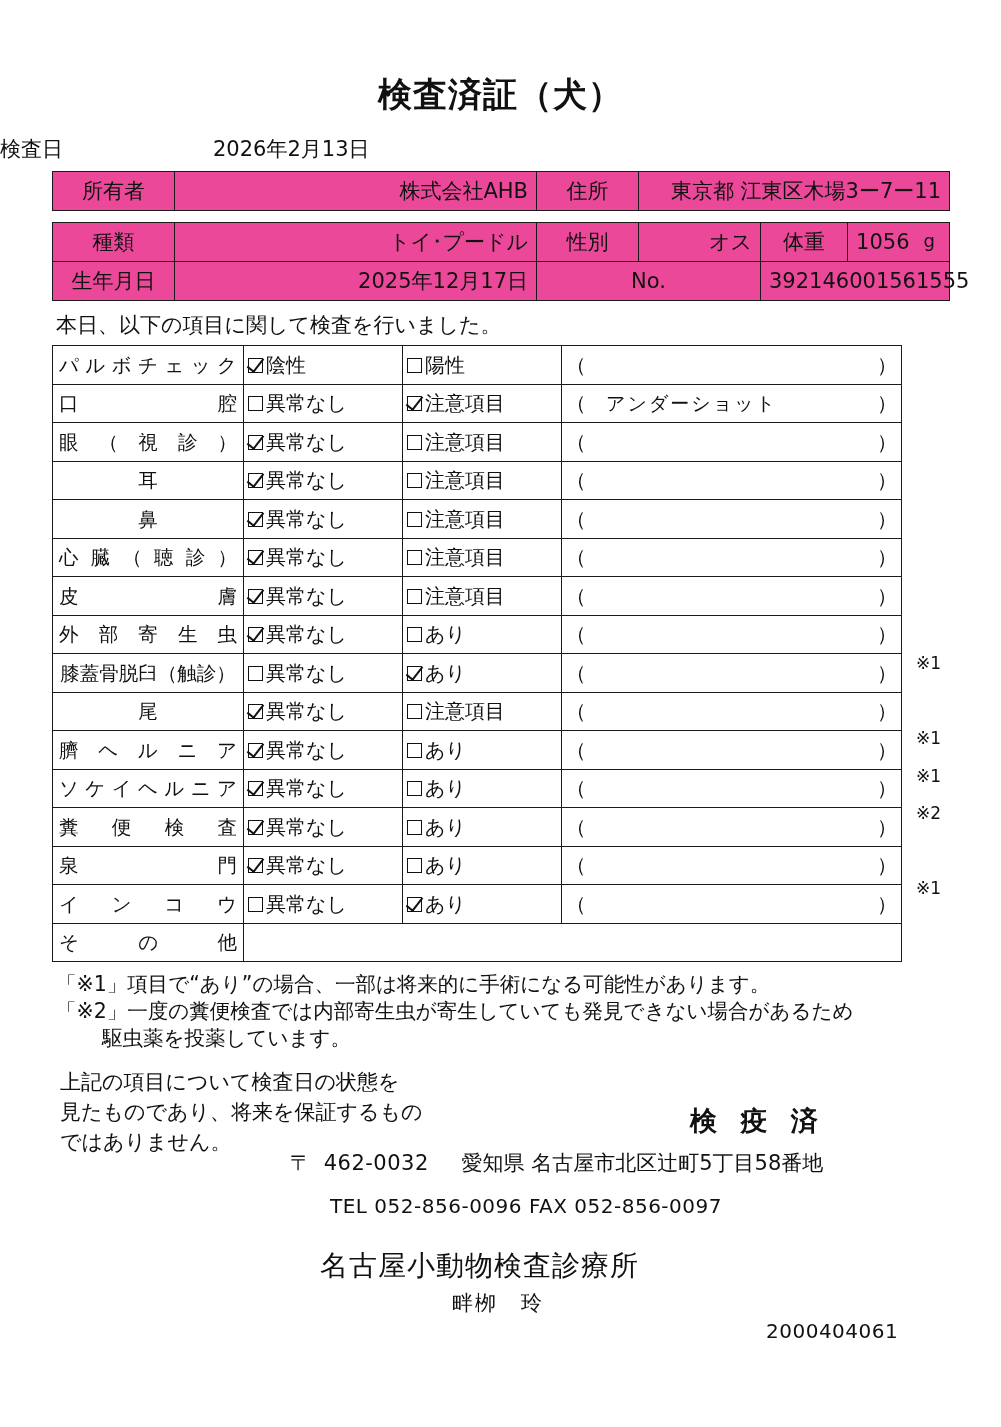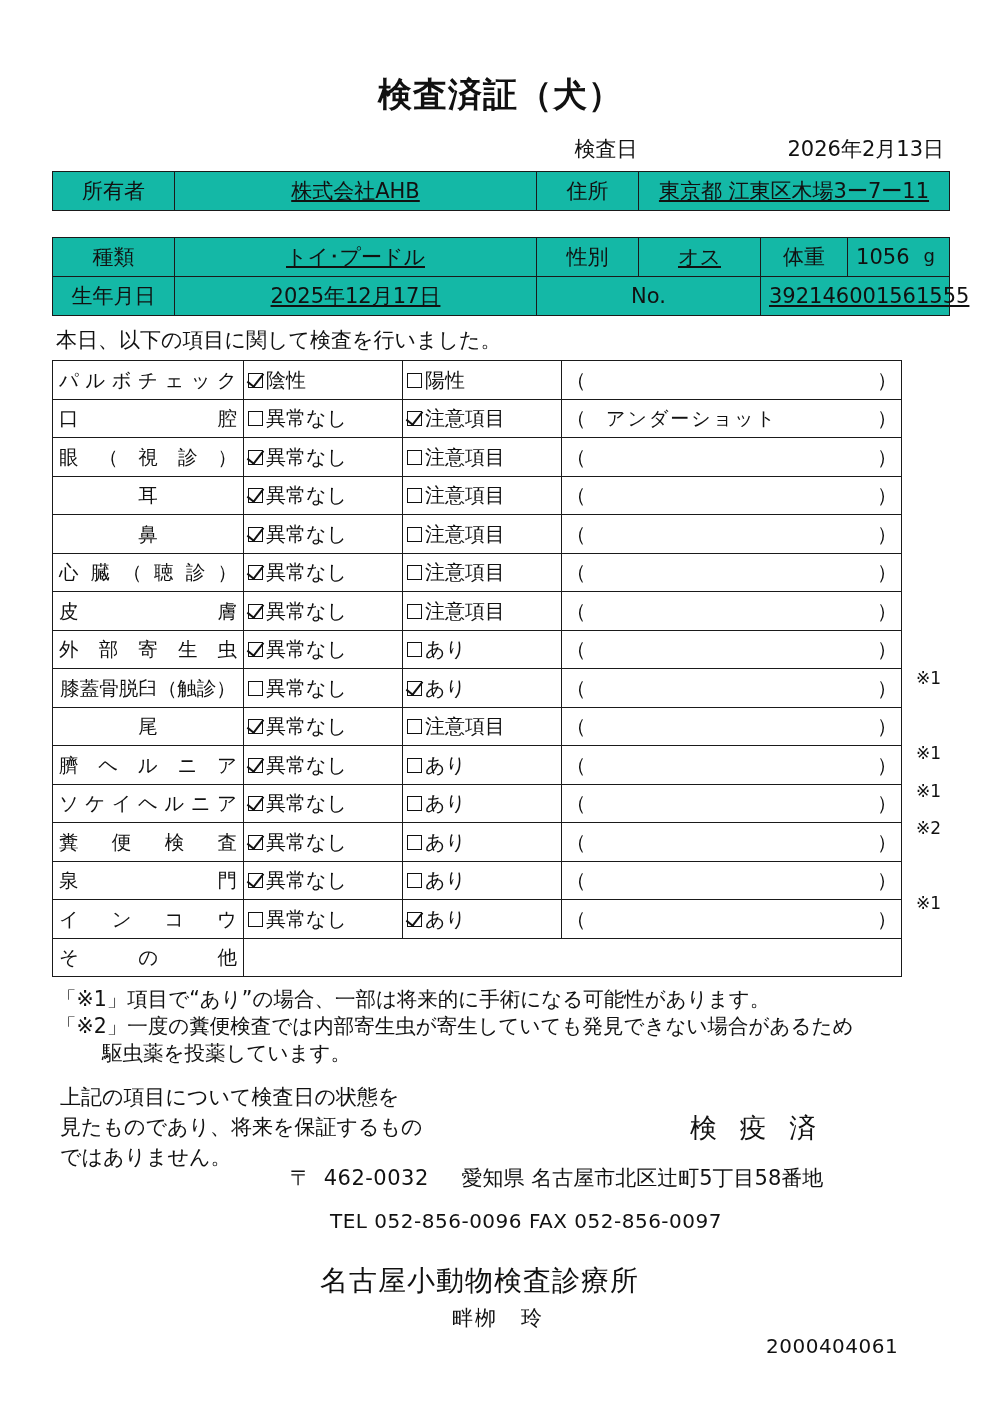--- a/index.html
+++ b/index.html
@@ -19,21 +19,20 @@
     font-size:34px;
     font-weight:700;
     letter-spacing:1px;
     padding-top:76px;
     line-height:1.1;
   }
 
   
   .insp-date-row{
     display:flex;
-    justify-content:flex-end;
     align-items:baseline;
     padding-right:57px;
     margin-top:22px;
     font-size:21px;
   }
   .insp-date-row .lbl{margin-right:150px;}
   .insp-date-row .val{letter-spacing:0px;}
 
   
   table{border-collapse:collapse;}
@@ -41,29 +40,29 @@
     margin-left:52px;
     width:898px;
     table-layout:fixed;
   }
   .tbl td{
     border:1.6px solid #1a1a1a;
     height:38px;
     font-size:21px;
     padding:0 8px;
     vertical-align:middle;
-    background:#14b8a6;
+    background:#ec4899;
   }
   .hdr-cell{text-align:center;}
-  .val-cell{text-align:center;text-decoration:underline;}
+  .val-cell{text-align:right;}
 
   
   .owner-tbl{margin-top:8px;}
   
-  .breed-tbl{margin-top:26px;}
+  .breed-tbl{margin-top:11px;}
 
   
   .lead-line{
     margin-left:56px;
     font-size:21px;
     margin-top:10px;
     margin-bottom:6px;
   }
 
   
@@ -172,24 +171,24 @@
     height:330px;
   }
   .disclaimer{
     position:absolute;
     left:60px;top:0;
     font-size:21px;
     line-height:1.45;
   }
   .quarantine{
     position:absolute;
-    left:690px;top:28px;
+    left:690px;top:36px;
     font-size:27px;
     letter-spacing:7px;
-    font-weight:400;
+    font-weight:700;
     text-align:right;
   }
   .addr{
     position:absolute;
     left:290px;top:82px;
     font-size:21px;
     white-space:nowrap;
   }
   .addr .zip{letter-spacing:0.5px;}
   .tel{

